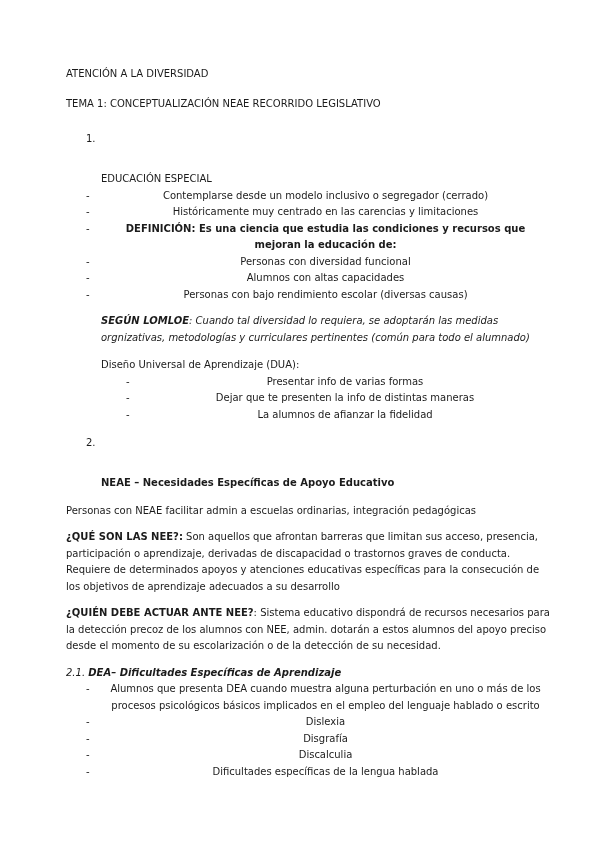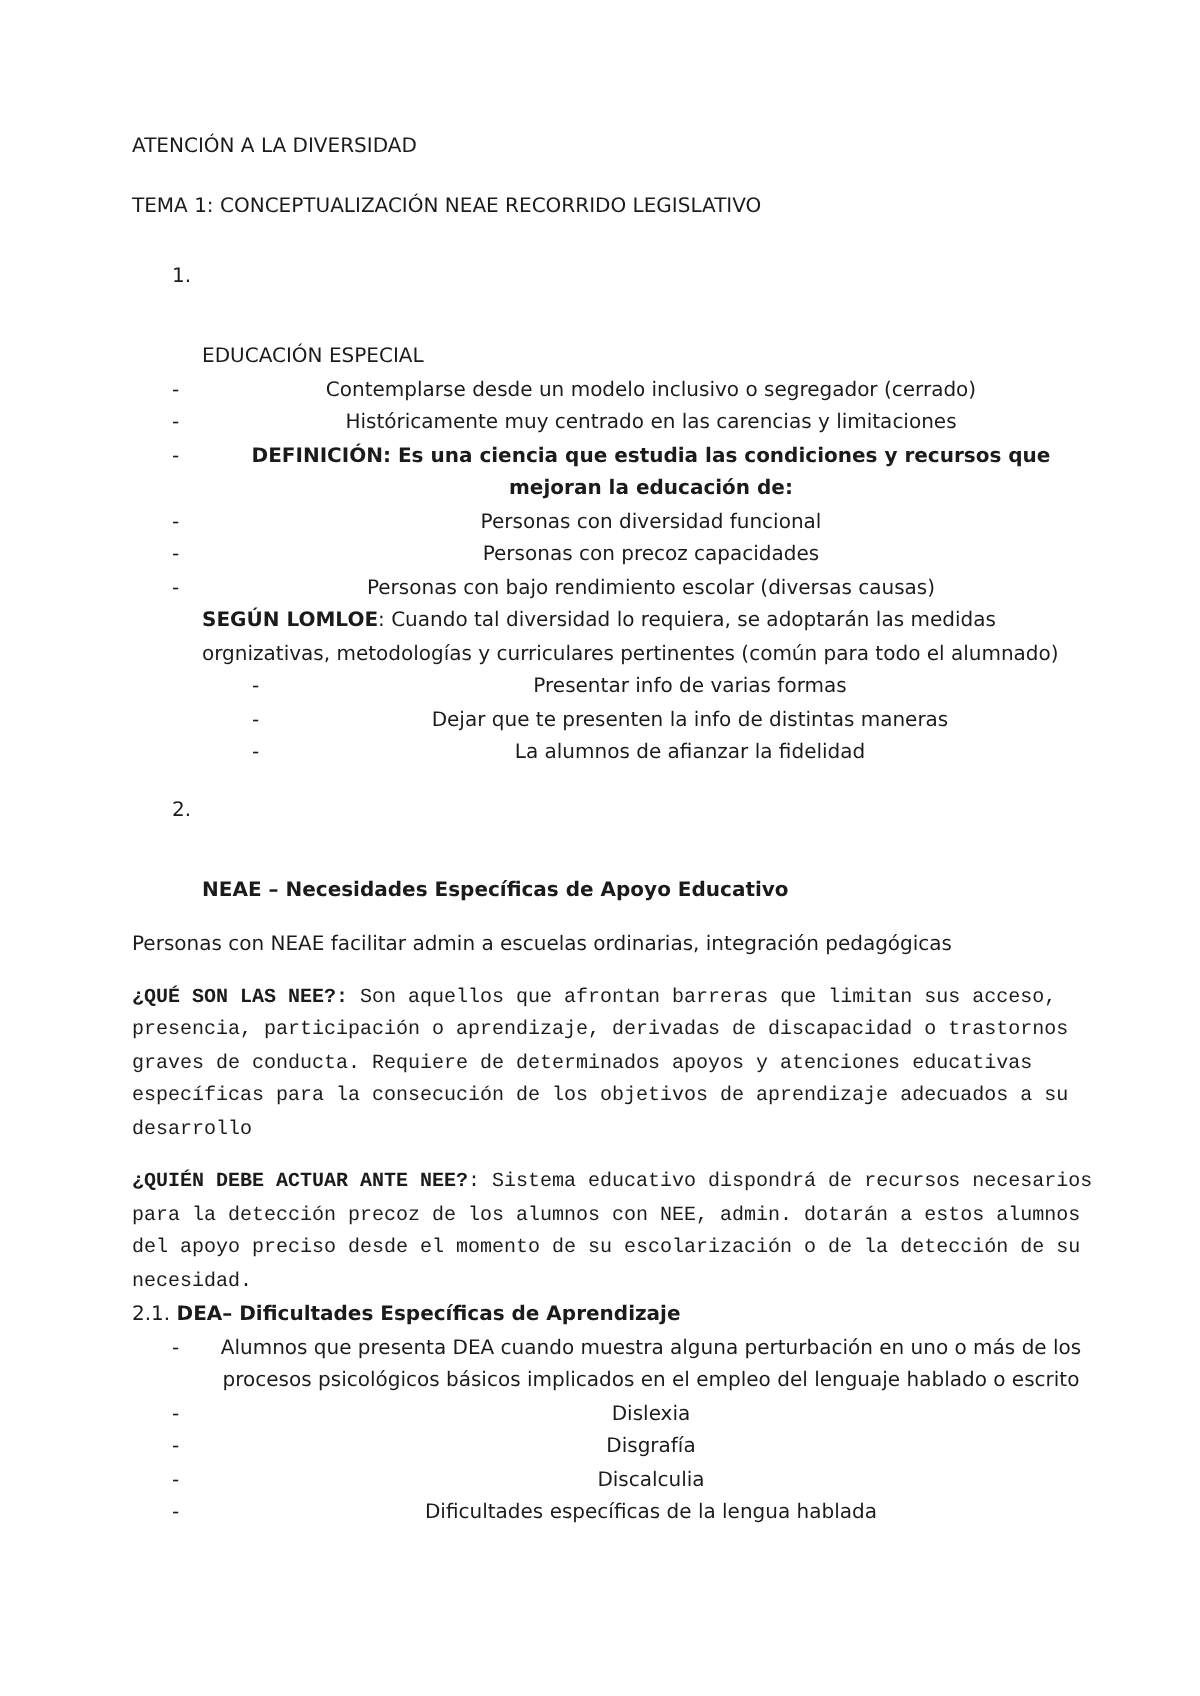--- a/index.html
+++ b/index.html
@@ -26,22 +26,22 @@
 
   .dlist { margin: 0; }
   .li { display: flex; padding-left: 20px; }
   .li .dash { flex: 0 0 15px; }
   .li .li-text { flex: 1; text-align: center; }
   .sub .li { padding-left: 60px; }
   .sub .li .dash { flex: 0 0 14px; }
 
   .indent1 { margin: 0 0 0 35px; }
   p { margin: 0; }
-  .mt8  { margin-top: 0; }
-  .mt10 { margin-top: 10px; font-family: Liberation Mono, monospace; }
+  .mt8  { margin-top: 10px; font-style: italic; }
+  .mt10 { margin-top: 10px; }
   .mt11 { margin-top: 11px; }
   .mt12 { margin-top: 12px; }
 </style>
 </head>
 <body>
 
 <div class="page">
 
   <div class="doc-title">ATENCIÓN A LA DIVERSIDAD</div>
 
@@ -64,30 +64,31 @@
     <div class="li">
       <span class="dash">-</span>
       <span class="li-text b">DEFINICIÓN: Es una ciencia que estudia las condiciones y recursos que mejoran la educación de:</span>
     </div>
     <div class="li">
       <span class="dash">-</span>
       <span class="li-text">Personas con diversidad funcional</span>
     </div>
     <div class="li">
       <span class="dash">-</span>
-      <span class="li-text">Personas con precoz capacidades</span>
+      <span class="li-text">Alumnos con altas capacidades</span>
     </div>
     <div class="li">
       <span class="dash">-</span>
       <span class="li-text">Personas con bajo rendimiento escolar (diversas causas)</span>
     </div>
   </div>
 
   <p class="indent1 mt8"><span class="b">SEGÚN LOMLOE</span><span>: Cuando tal diversidad lo requiera, se adoptarán las medidas orgnizativas, metodologías y curriculares pertinentes (común para todo el alumnado)</span></p>
 
+  <p class="indent1 mt11">Diseño Universal de Aprendizaje (DUA):</p>
 
   <div class="dlist sub">
     <div class="li">
       <span class="dash">-</span>
       <span class="li-text">Presentar info de varias formas</span>
     </div>
     <div class="li">
       <span class="dash">-</span>
       <span class="li-text">Dejar que te presenten la info de distintas maneras</span>
     </div>

